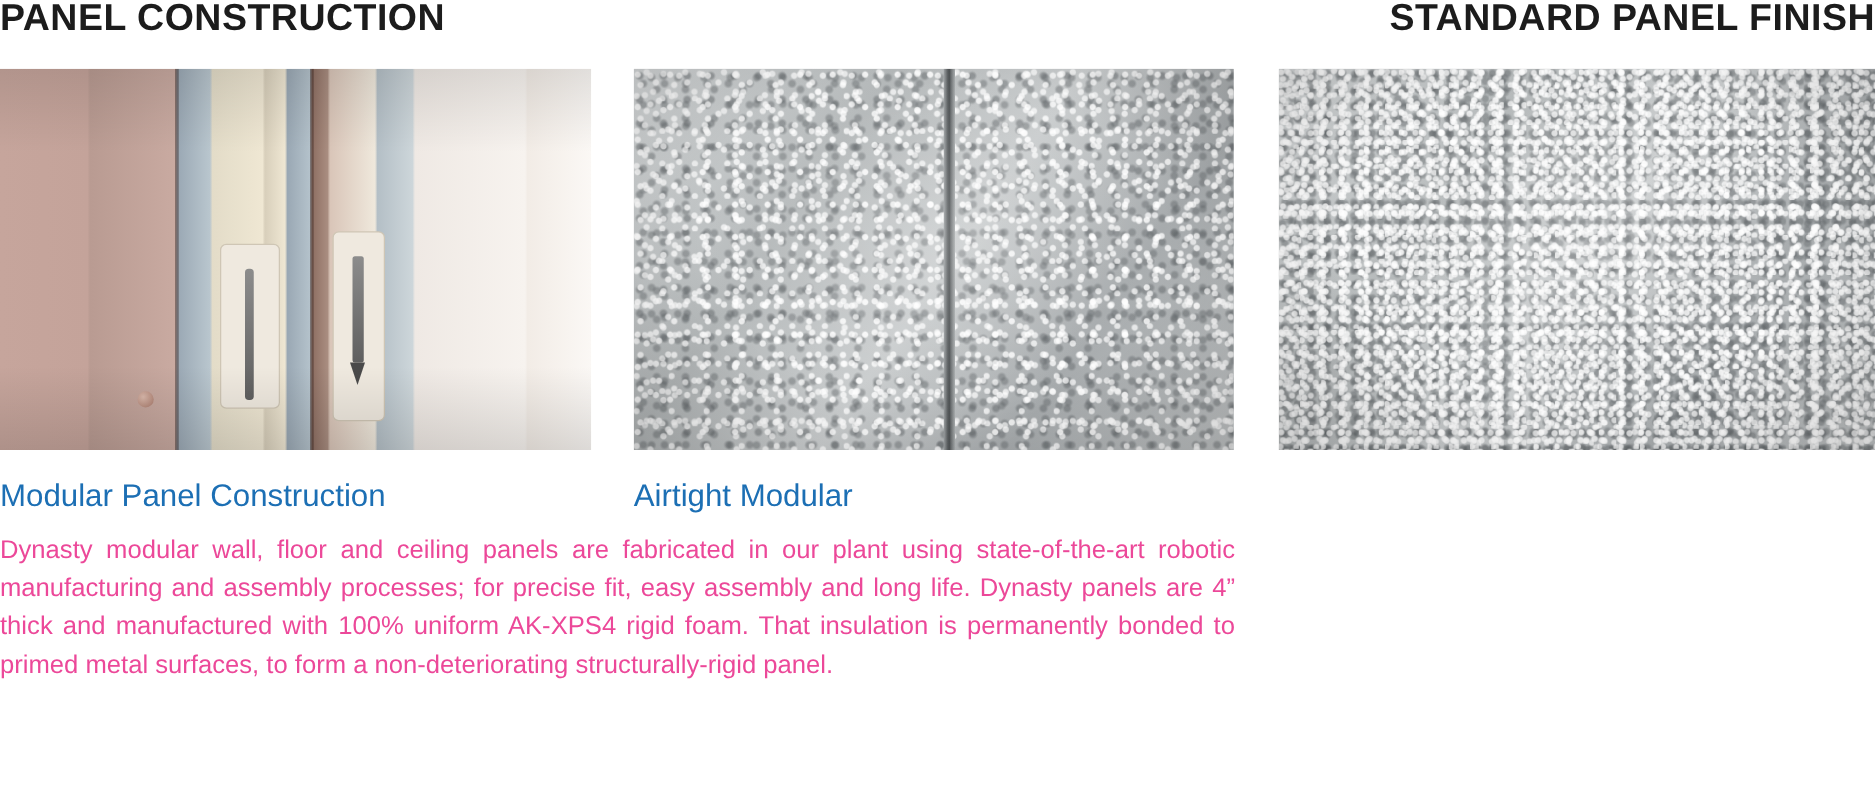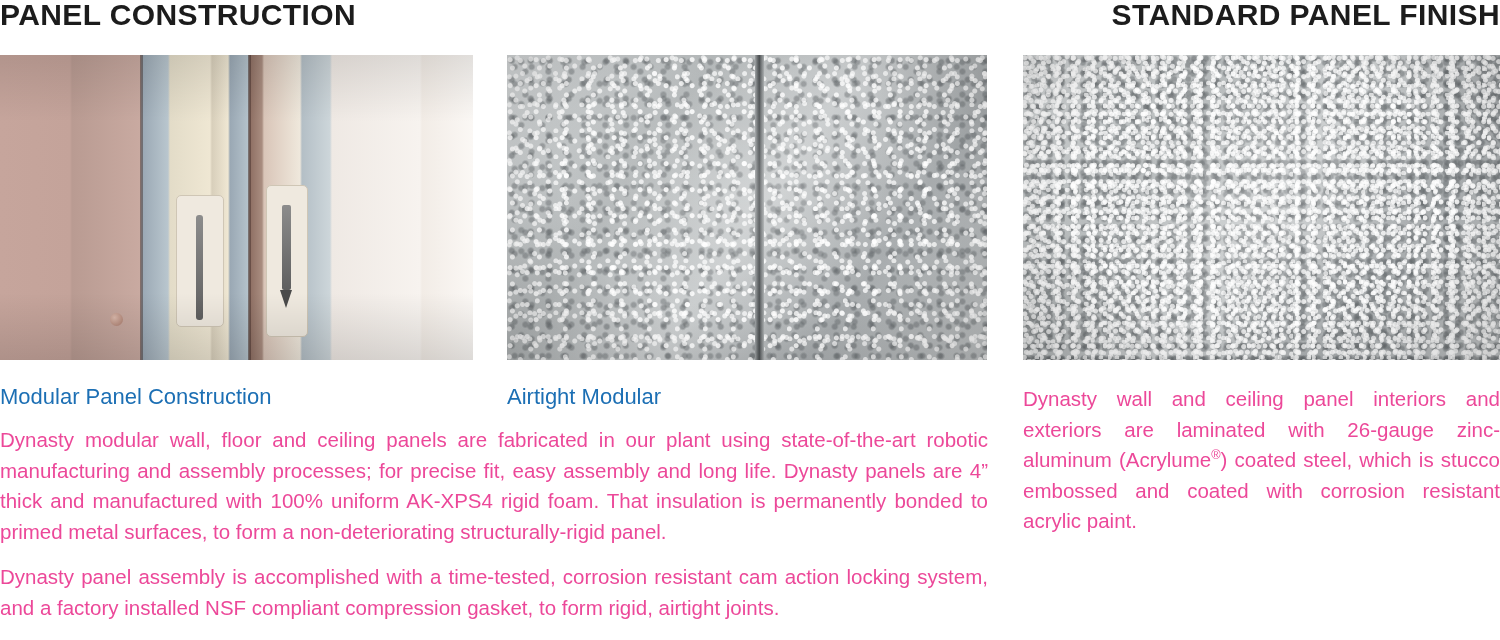--- a/index.html
+++ b/index.html
@@ -146,21 +146,21 @@
   }
 
   
   .col {
     position: absolute;
   }
   #col-left  { left: 0px;    top: 384px; width: 988px; }
   #col-right { left: 1023px; top: 384px; width: 477px; }
 
   .sub-heading {
-    font-size: 22px;
+    font-size: 25px;
     font-weight: normal;
     color: #1c6fb4;
     margin: 0 0 15px 0;
     line-height: 26px;
   }
   .body-text {
     font-size: 20.5px;
     line-height: 30.5px;
     color: #ec4899;
     margin: 0 0 15px 0;
@@ -201,22 +201,18 @@
     <div class="vignette"></div>
   </div>
 
   <div class="col" id="col-left">
     <div style="position:relative; height:0;">
       <div class="sub-heading" style="position:absolute; left:0; top:0; width:480px;">Modular Panel Construction</div>
       <div class="sub-heading" style="position:absolute; left:507px; top:0; width:480px;">Airtight Modular</div>
     </div>
     <div style="height:41px"></div>
     <p class="body-text">Dynasty modular wall, floor and ceiling panels are fabricated in our plant using state-of-the-art robotic manufacturing and assembly processes; for precise fit, easy assembly and long life. Dynasty panels are 4” thick and manufactured with 100% uniform AK-XPS4 rigid foam. That insulation is permanently bonded to primed metal surfaces, to form a non-deteriorating structurally-rigid panel.</p>
-    <p class="body-text">Dynasty panel assembly is accomplished with a time-tested, corrosion resistant cam action locking system, and a factory installed NSF compliant compression gasket, to form rigid, airtight joints.</p>
   </div>
 
   <div class="col" id="col-right">
-    <p class="body-text">
-      <span>Dynasty wall and ceiling panel interiors and exteriors are laminated with 26-gauge zinc-aluminum (Acrylume</span><sup class="reg">®</sup><span>) coated steel, which is stucco embossed and coated with corrosion resistant acrylic paint.</span>
-    </p>
   </div>
 
 </div>
 
 </body></html>

